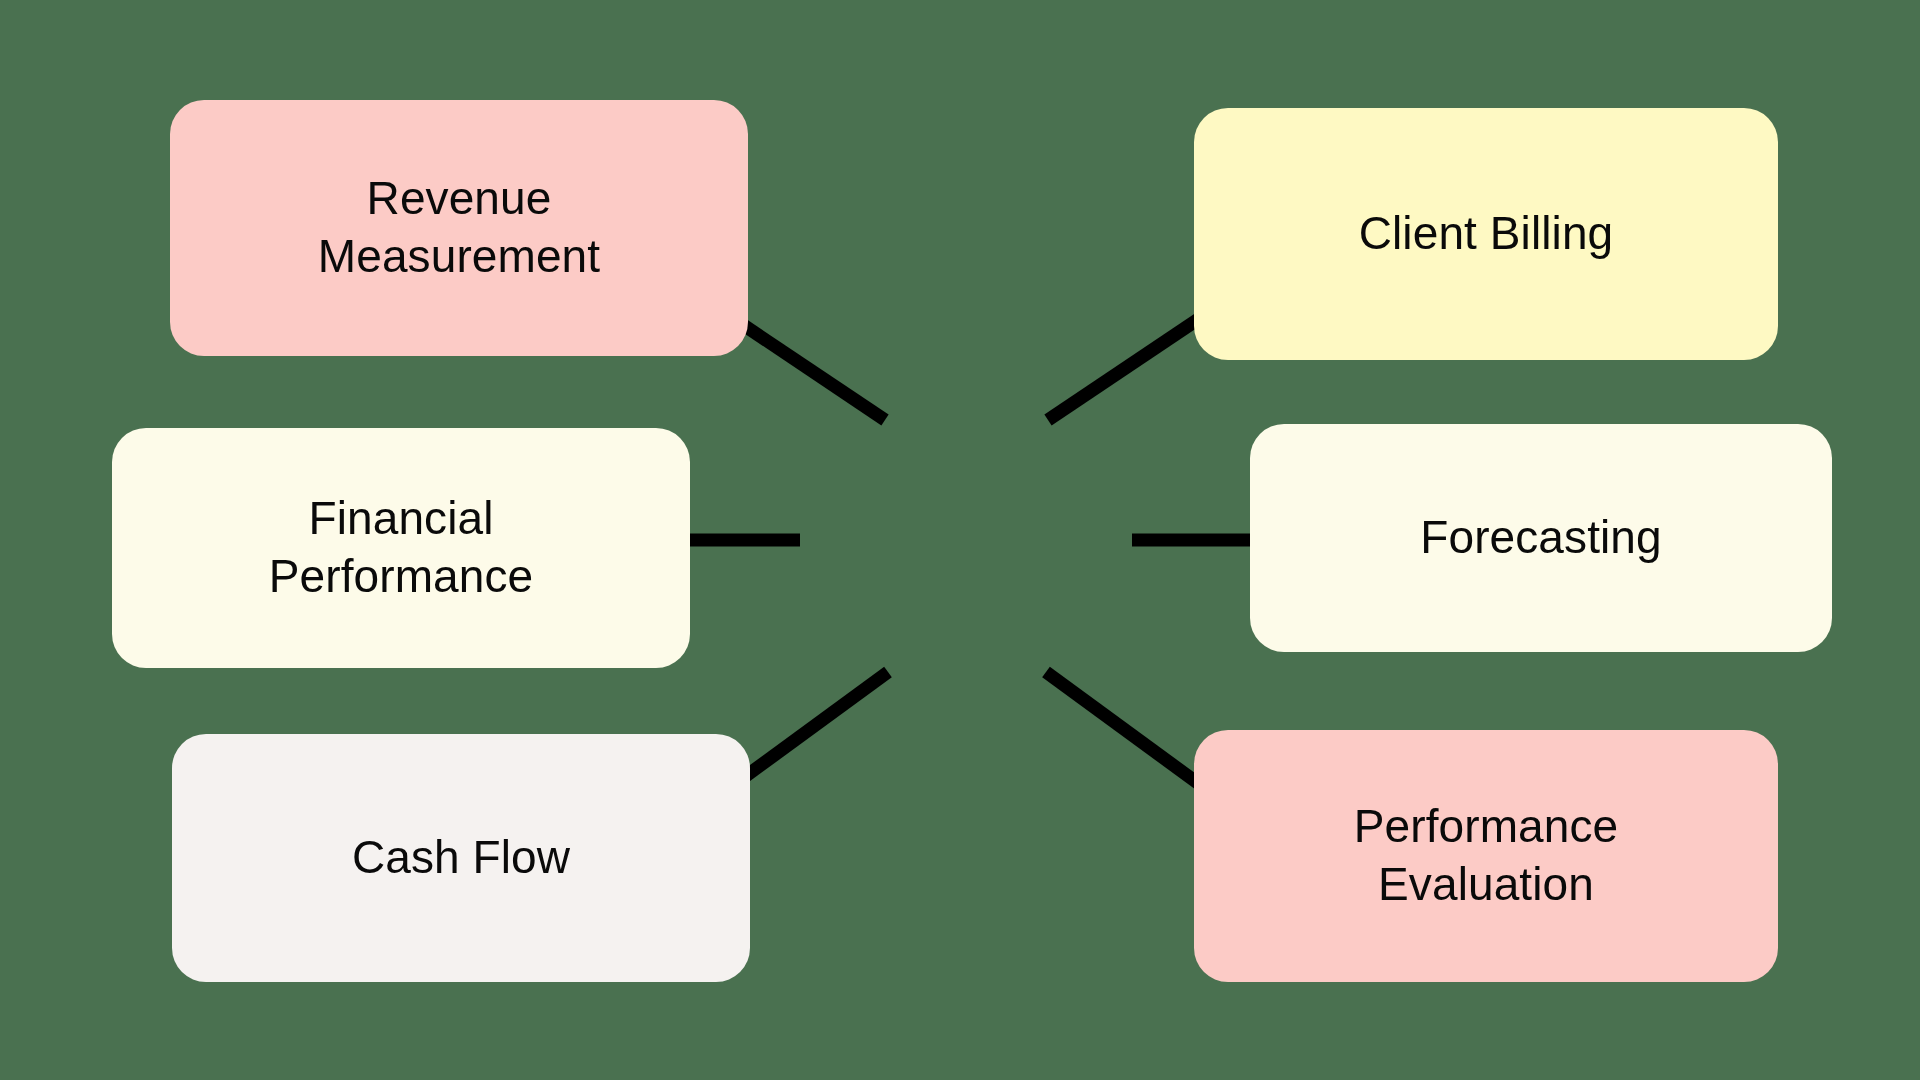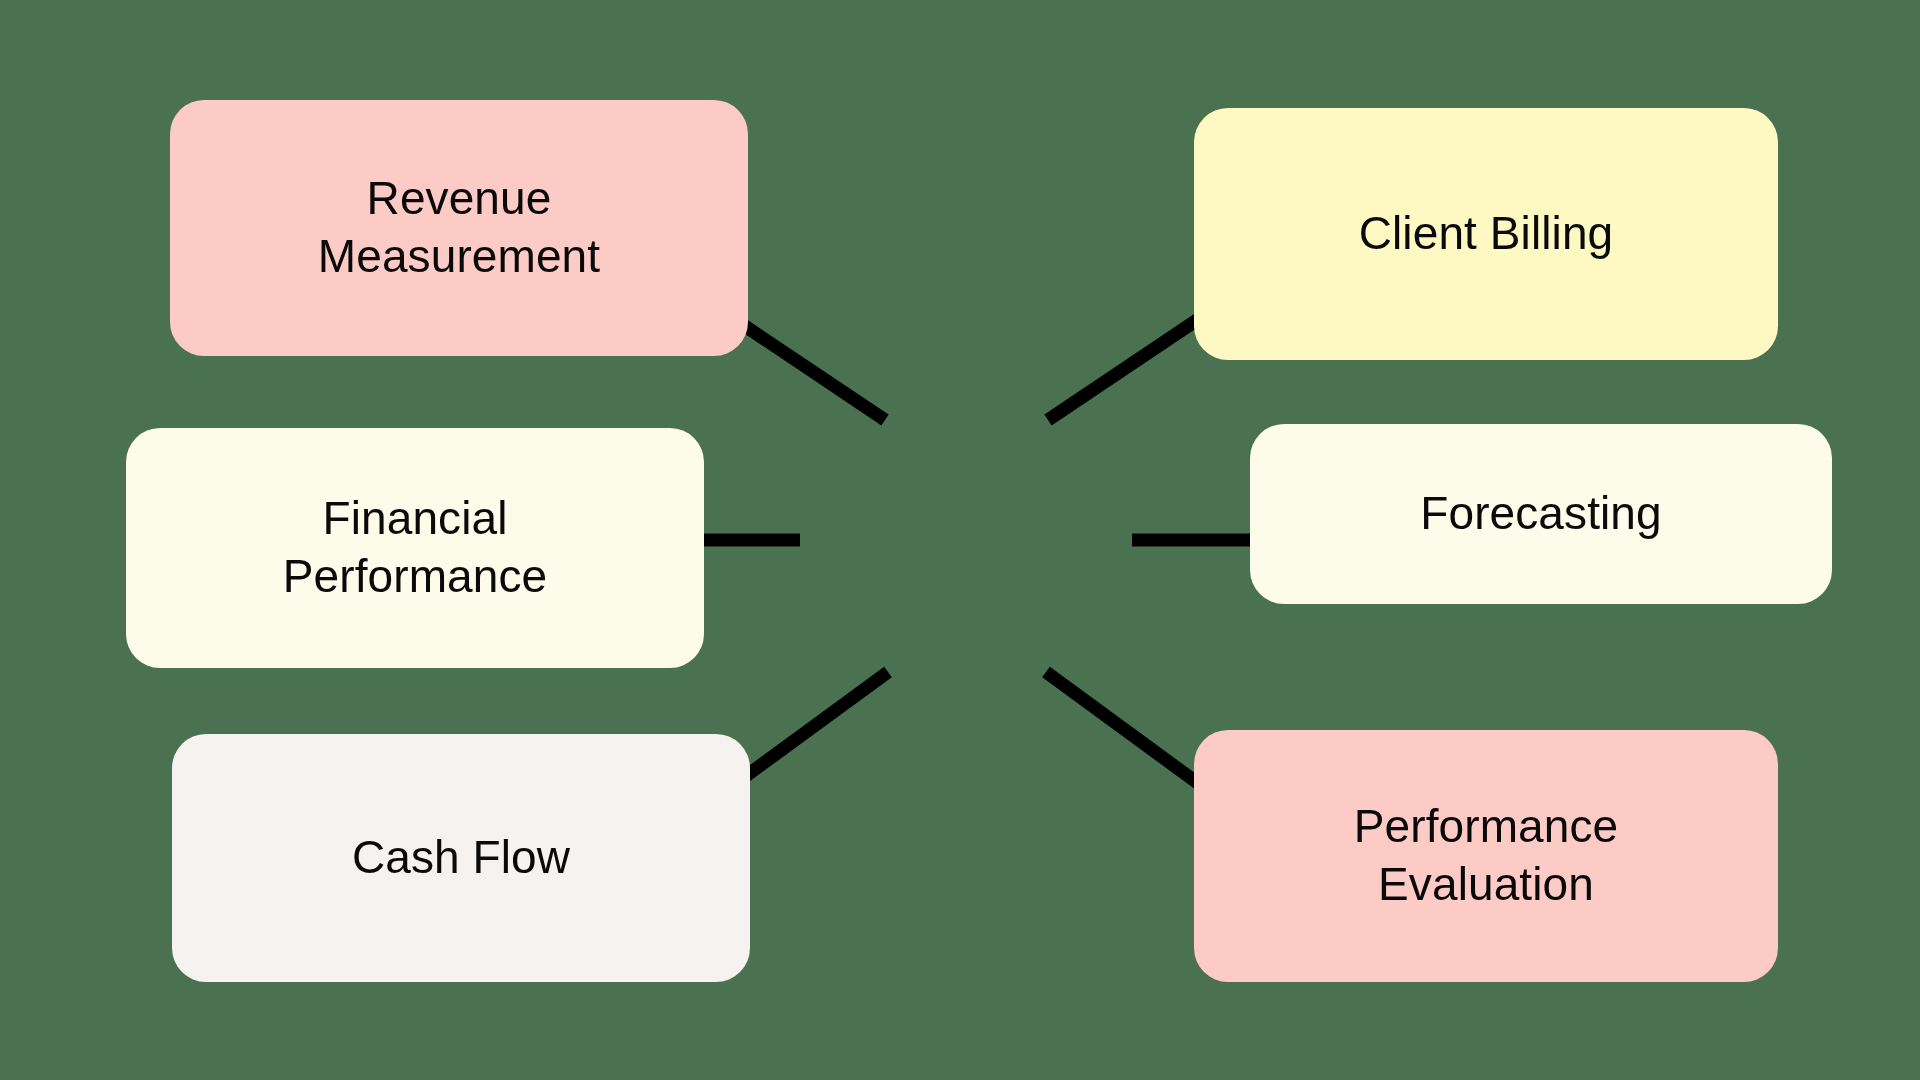--- a/index.html
+++ b/index.html
@@ -53,25 +53,25 @@
     border-radius: 50%;
     color: #0a0a0a;
     font-weight: 700;
     font-size: 54px;
     line-height: 1.22;
     white-space: pre-line;
   }
 
   
   #node-revenue-measurement { left: 170px;  top: 100px; width: 578px;  height: 256px; }
-  #node-financial-performance { left: 126px; top: 428px; width: 578px; height: 240px; }
+  #node-financial-performance { left: 112px; top: 428px; width: 578px; height: 240px; }
   #node-cash-flow { left: 172px; top: 734px; width: 578px; height: 248px; }
 
   #node-client-billing { left: 1194px; top: 108px; width: 584px; height: 252px; }
-  #node-forecasting { left: 1250px; top: 424px; width: 582px; height: 180px; }
+  #node-forecasting { left: 1250px; top: 424px; width: 582px; height: 228px; }
   #node-performance-evaluation { left: 1194px; top: 730px; width: 584px; height: 252px; }
 
   #node-center { left: 783px; top: 340px; width: 366px; height: 372px; }
 </style>
 </head>
 <body>
 
 <div id="stage">
 
   <div id="bg" style="background: rgb(74, 113, 80);"></div>

